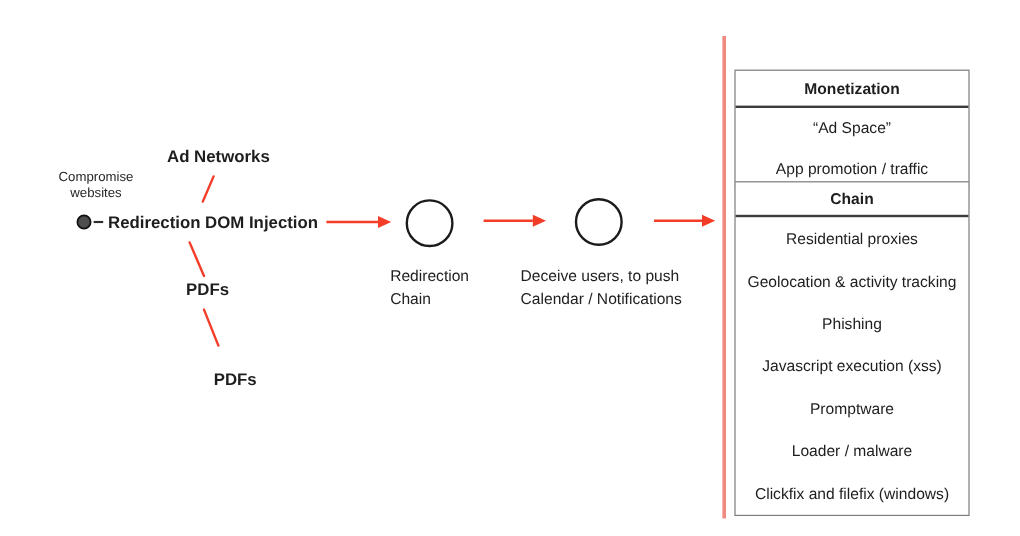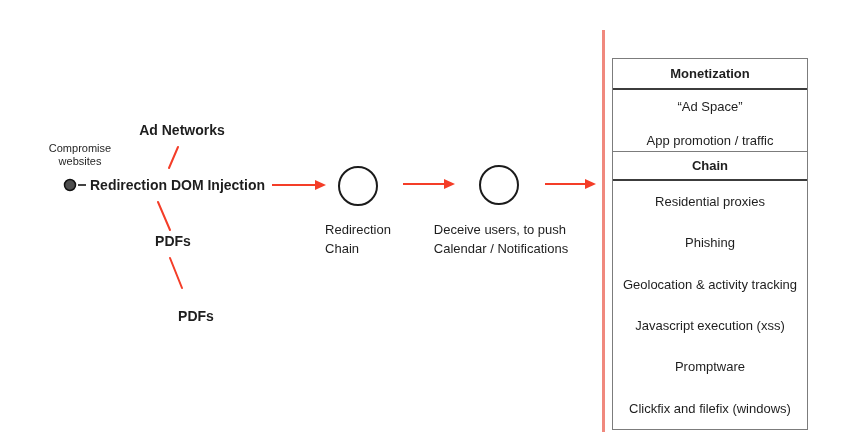--- a/index.html
+++ b/index.html
@@ -102,21 +102,22 @@
     <div class="box-items">
       <div class="box-item">“Ad Space”</div>
       <div class="box-item">App promotion / traffic</div>
     </div>
   </div>
 
   <div class="box box-events">
     <div class="box-header">Chain</div>
     <div class="box-items">
       <div class="box-item">Residential proxies</div>
+      <div class="box-item">Geolocation &amp; activity tracking</div>
       <div class="box-item">Phishing</div>
-      <div class="box-item">Geolocation &amp; activity tracking</div>
       <div class="box-item">Javascript execution (xss)</div>
       <div class="box-item">Promptware</div>
+      <div class="box-item">Loader / malware</div>
       <div class="box-item">Clickfix and filefix (windows)</div>
     </div>
   </div>
 
 </div>
 
 </body></html>

